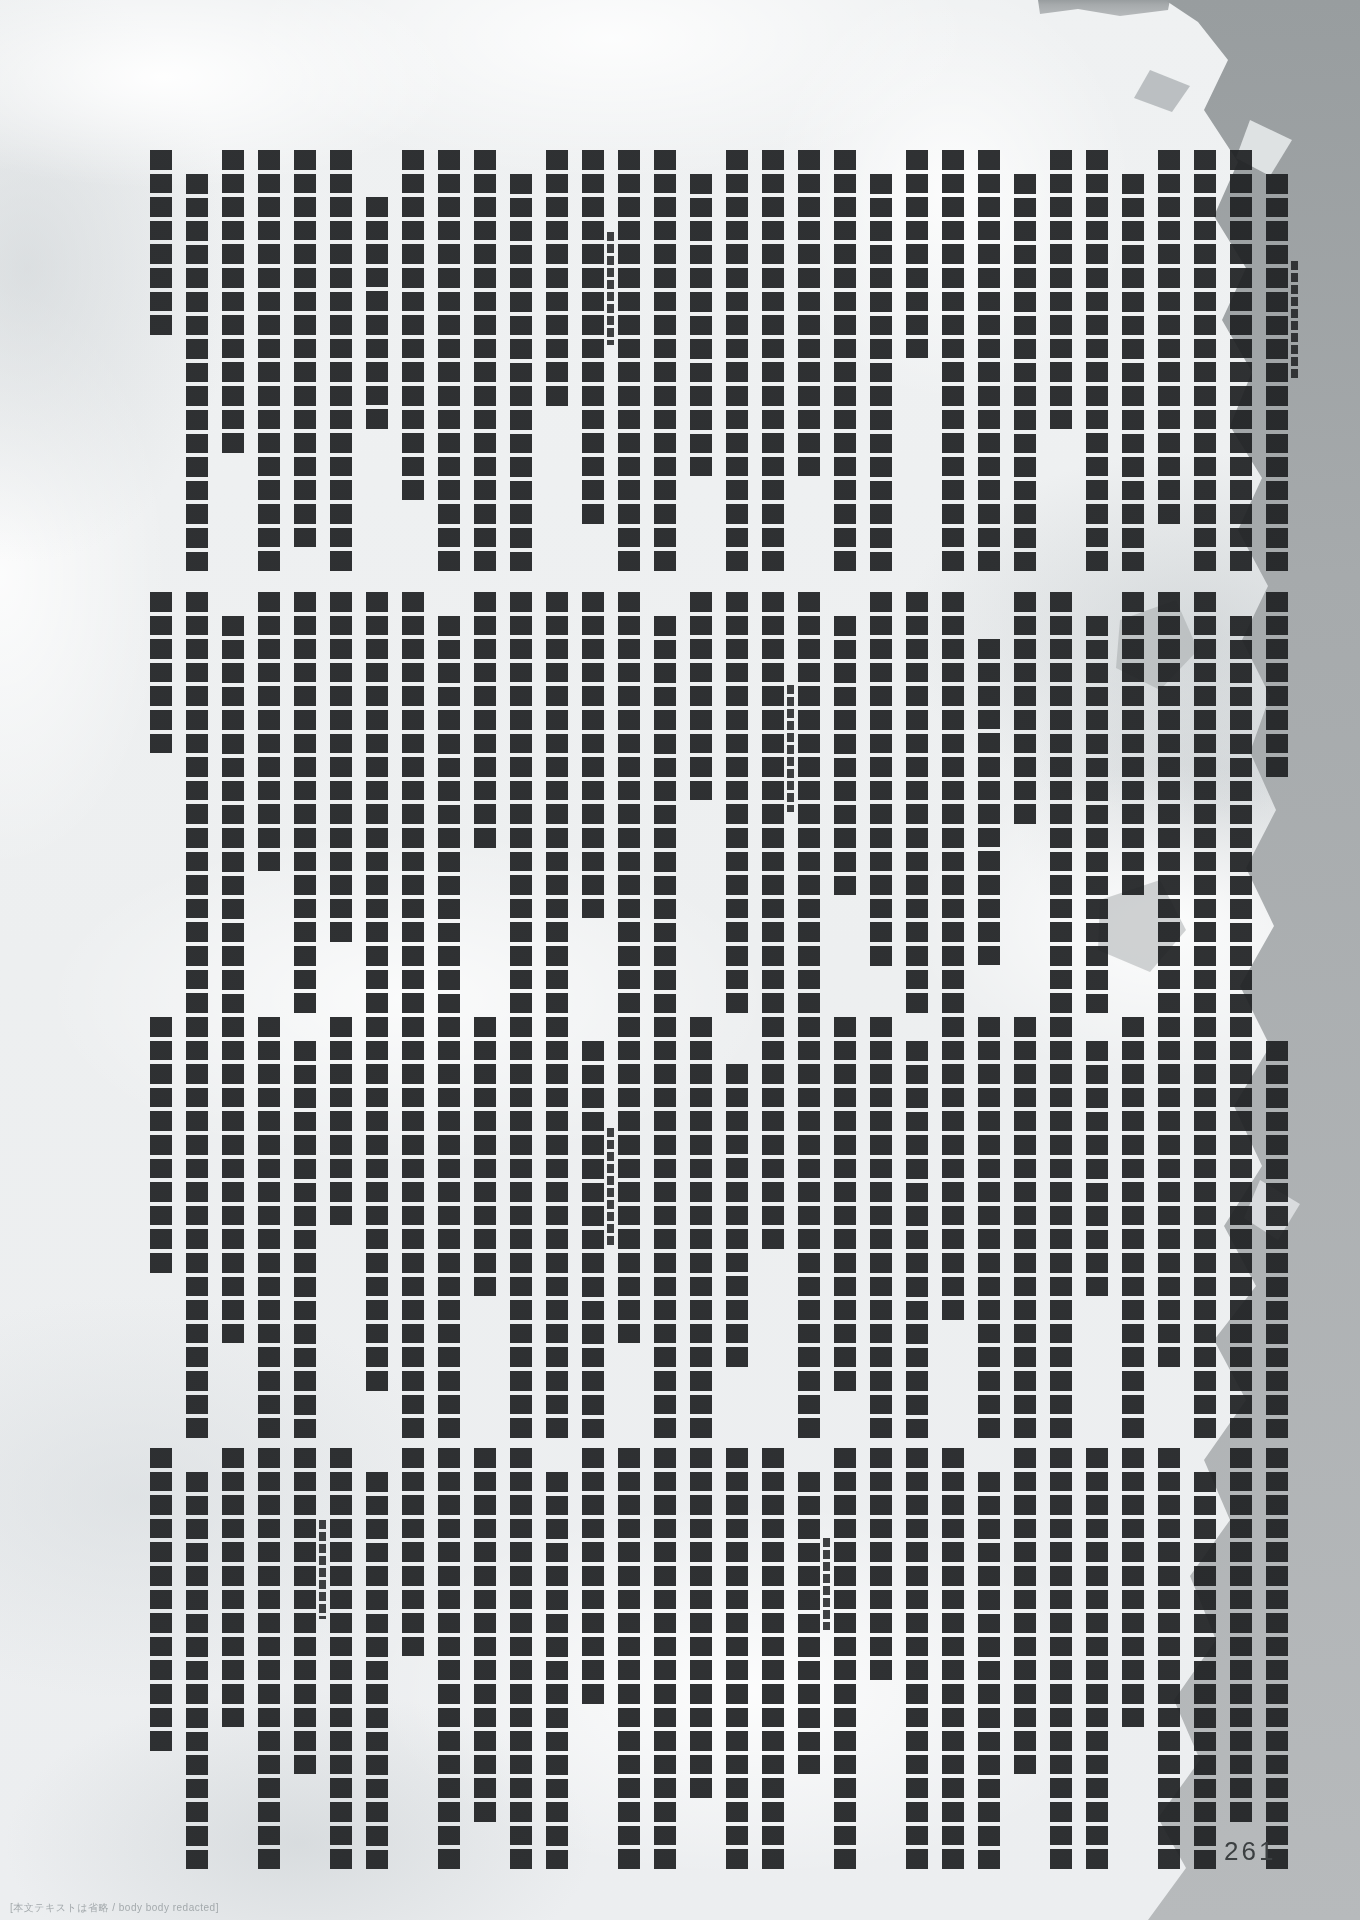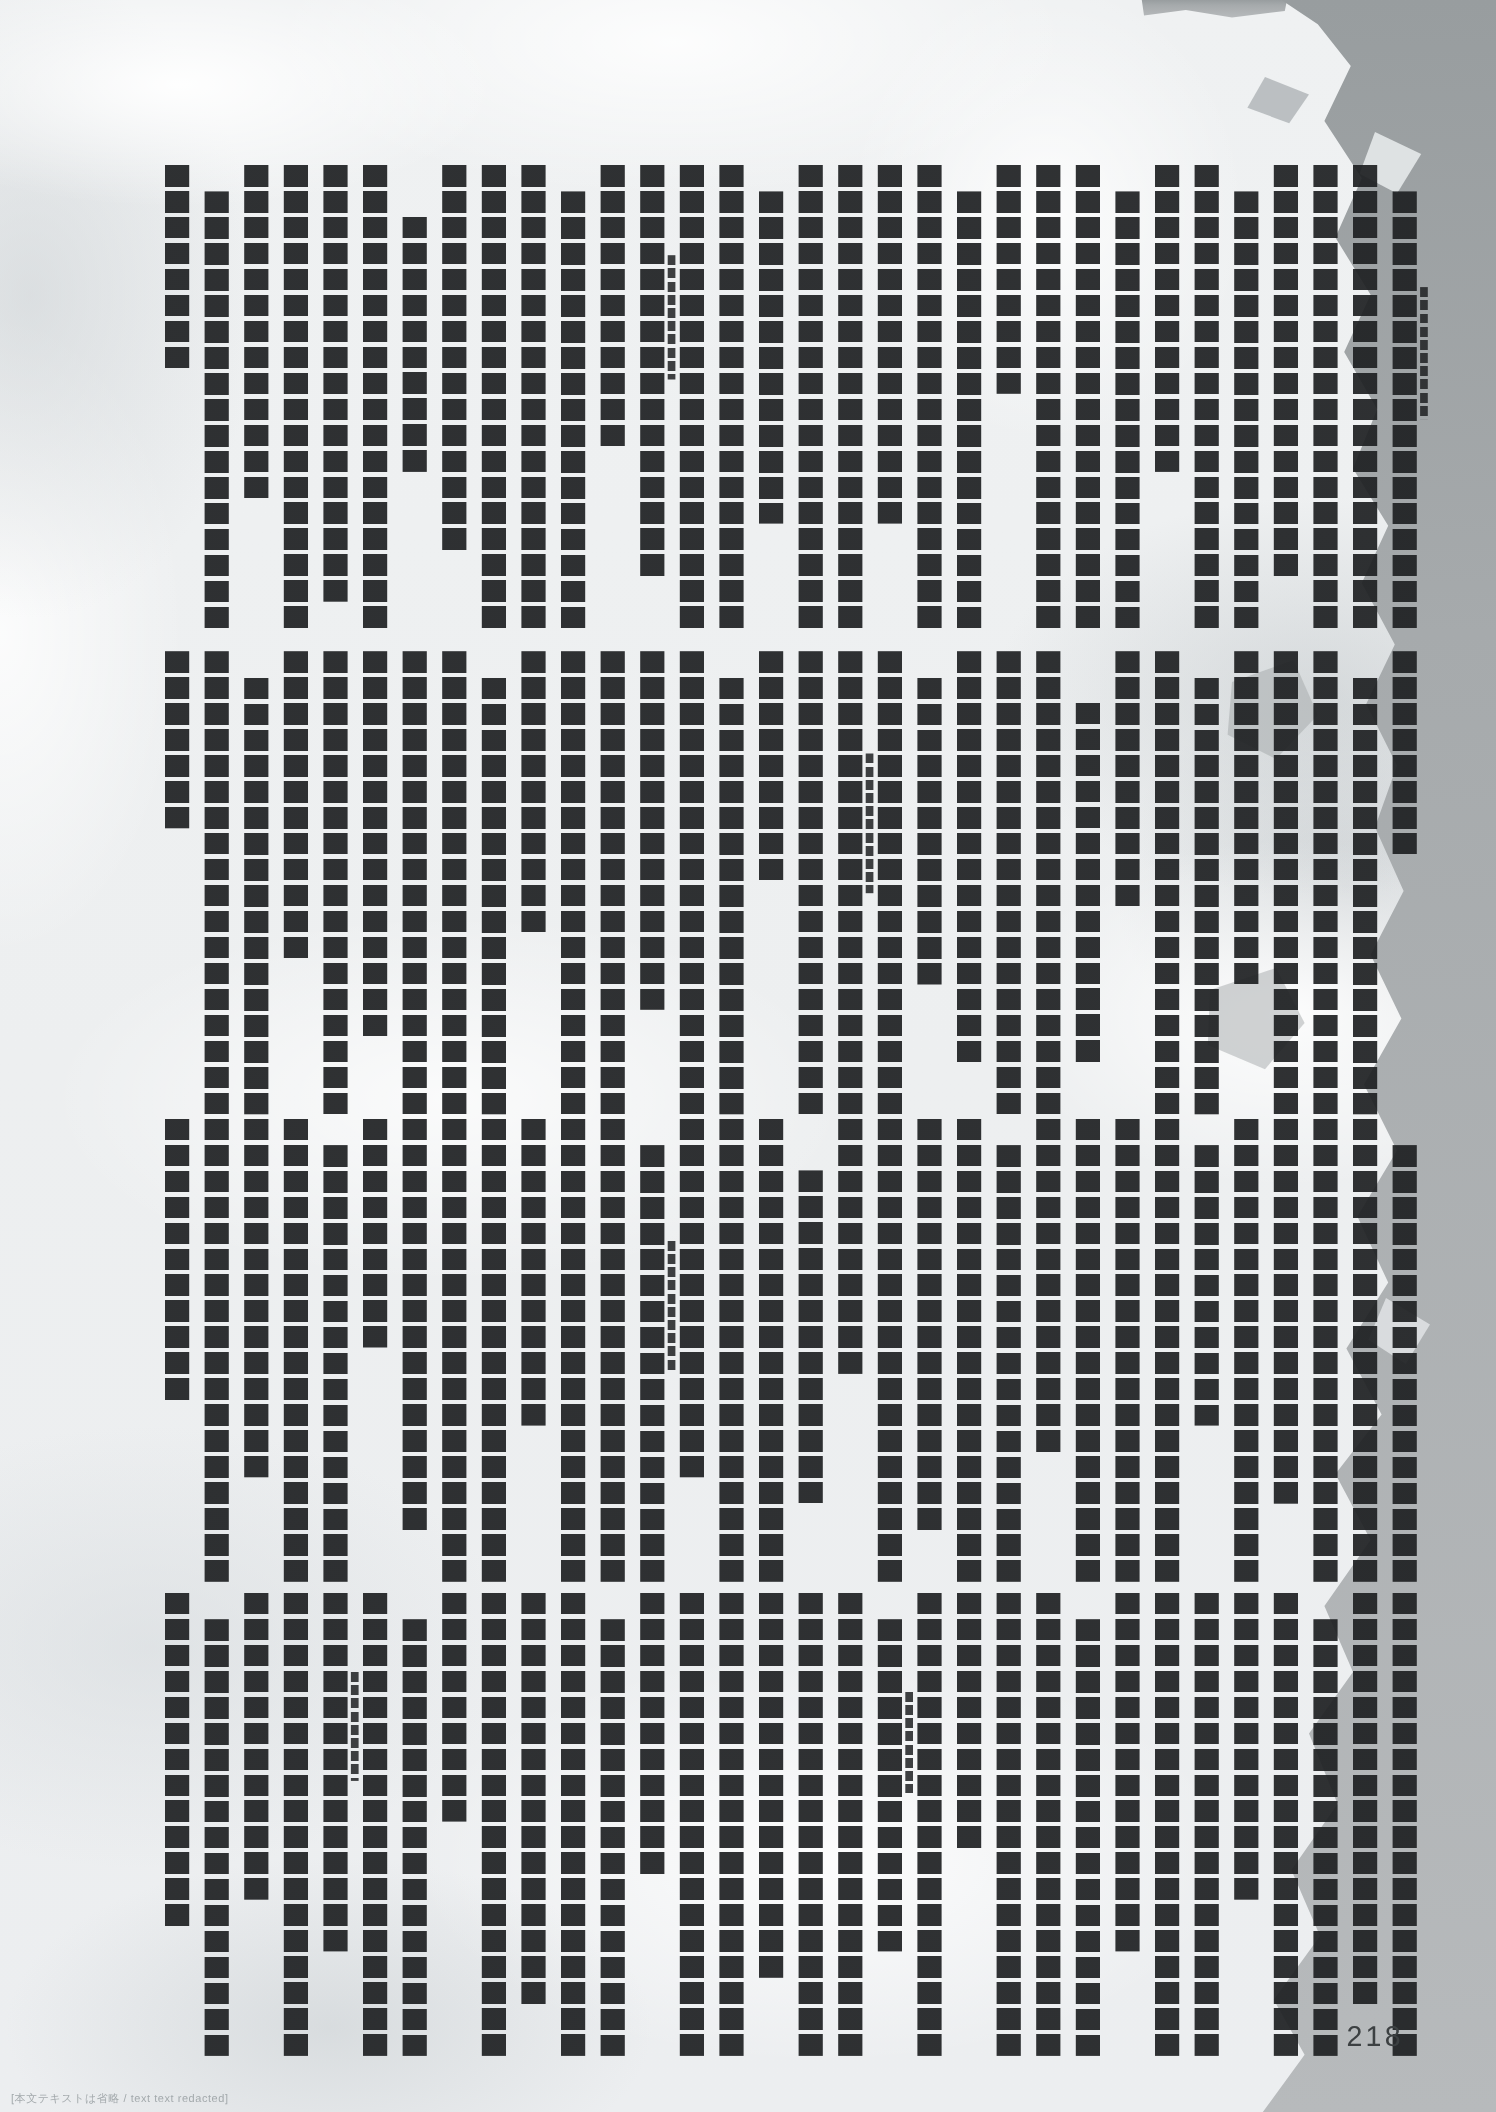--- a/index.html
+++ b/index.html
@@ -227,15 +227,15 @@
     <div class="col" style="margin-top: 0px; height: 420.8px;"></div>
     <div class="col" style="margin-top: 0px; height: 326.4px;">
       <span class="ruby" style="height: 99px;"></span>
     </div>
     <div class="col" style="margin-top: 0px; height: 420.8px;"></div>
     <div class="col" style="margin-top: 0px; height: 279.2px;"></div>
     <div class="col" style="margin-top: 23.6px; height: 397.2px;"></div>
     <div class="col" style="margin-top: 0px; height: 302.8px;"></div>
   </section>
 
-<div class="page-number" style="color: rgb(60, 64, 66);">218</div>
-
-<div class="redaction-note">[本文テキストは省略 / text text redacted]</div>
+<div class="page-number" style="color: rgb(60, 64, 66);">261</div>
+
+<div class="redaction-note">[本文テキストは省略 / body body redacted]</div>
 
 </body></html>

